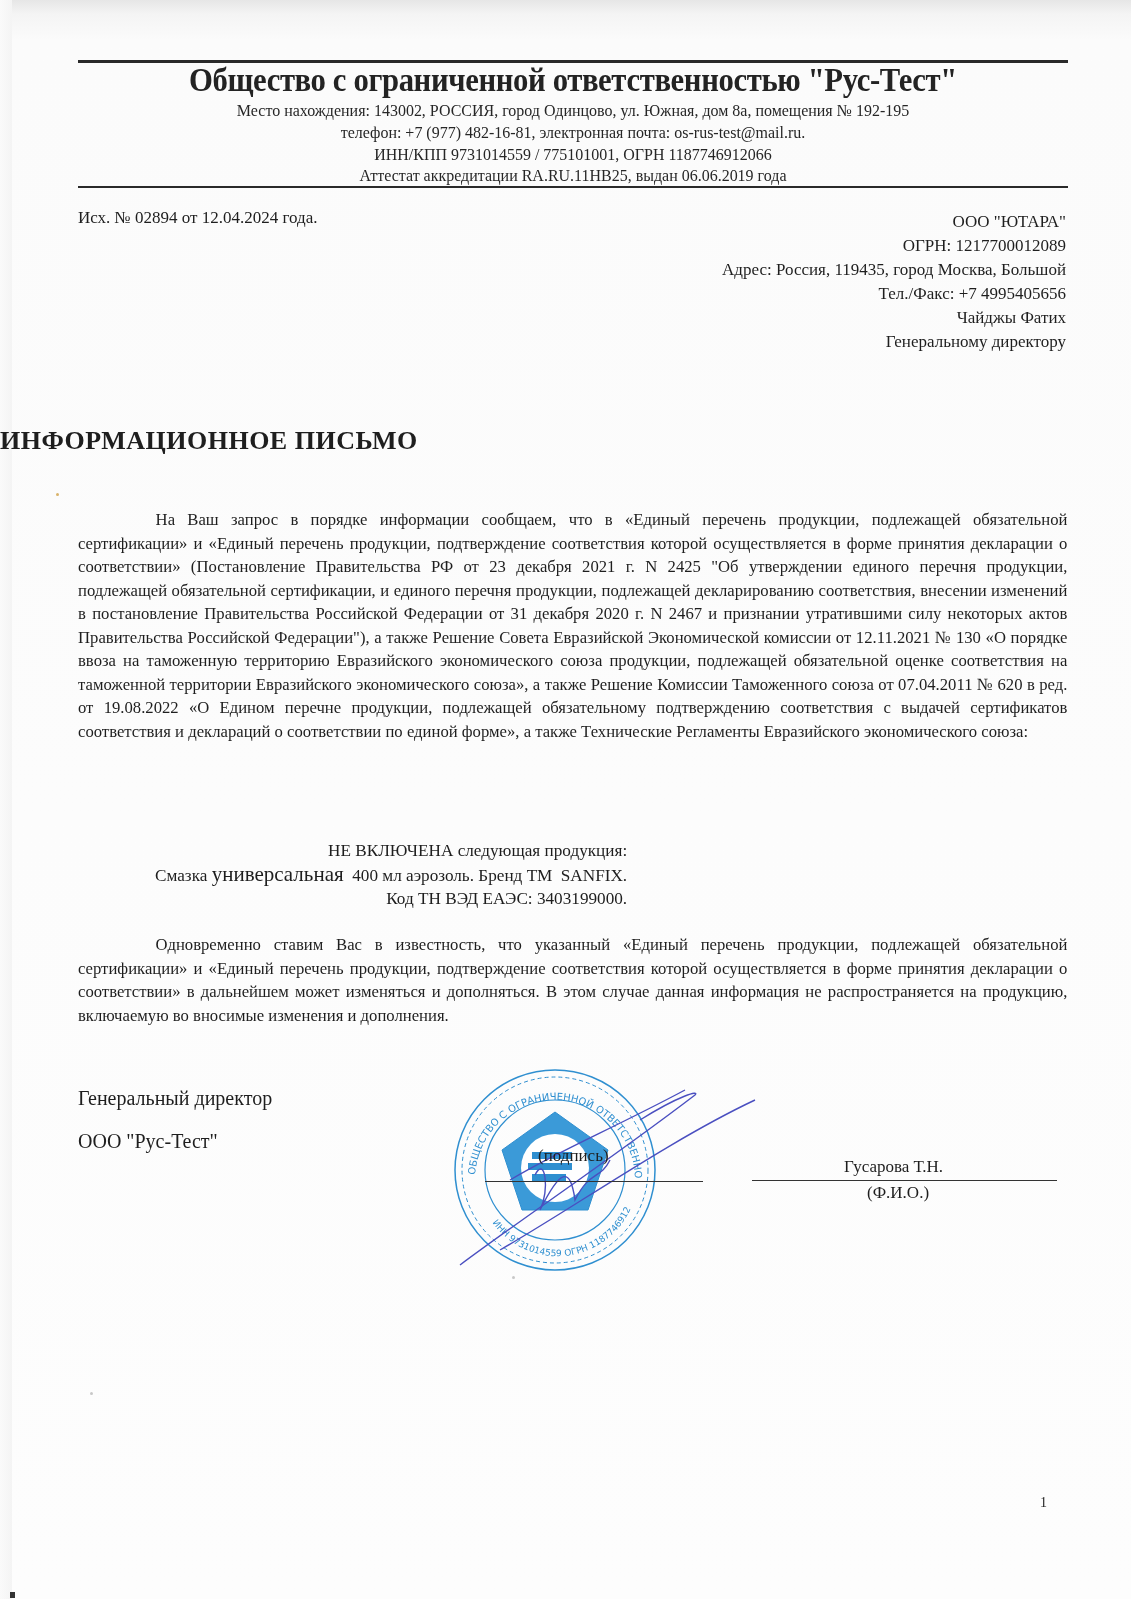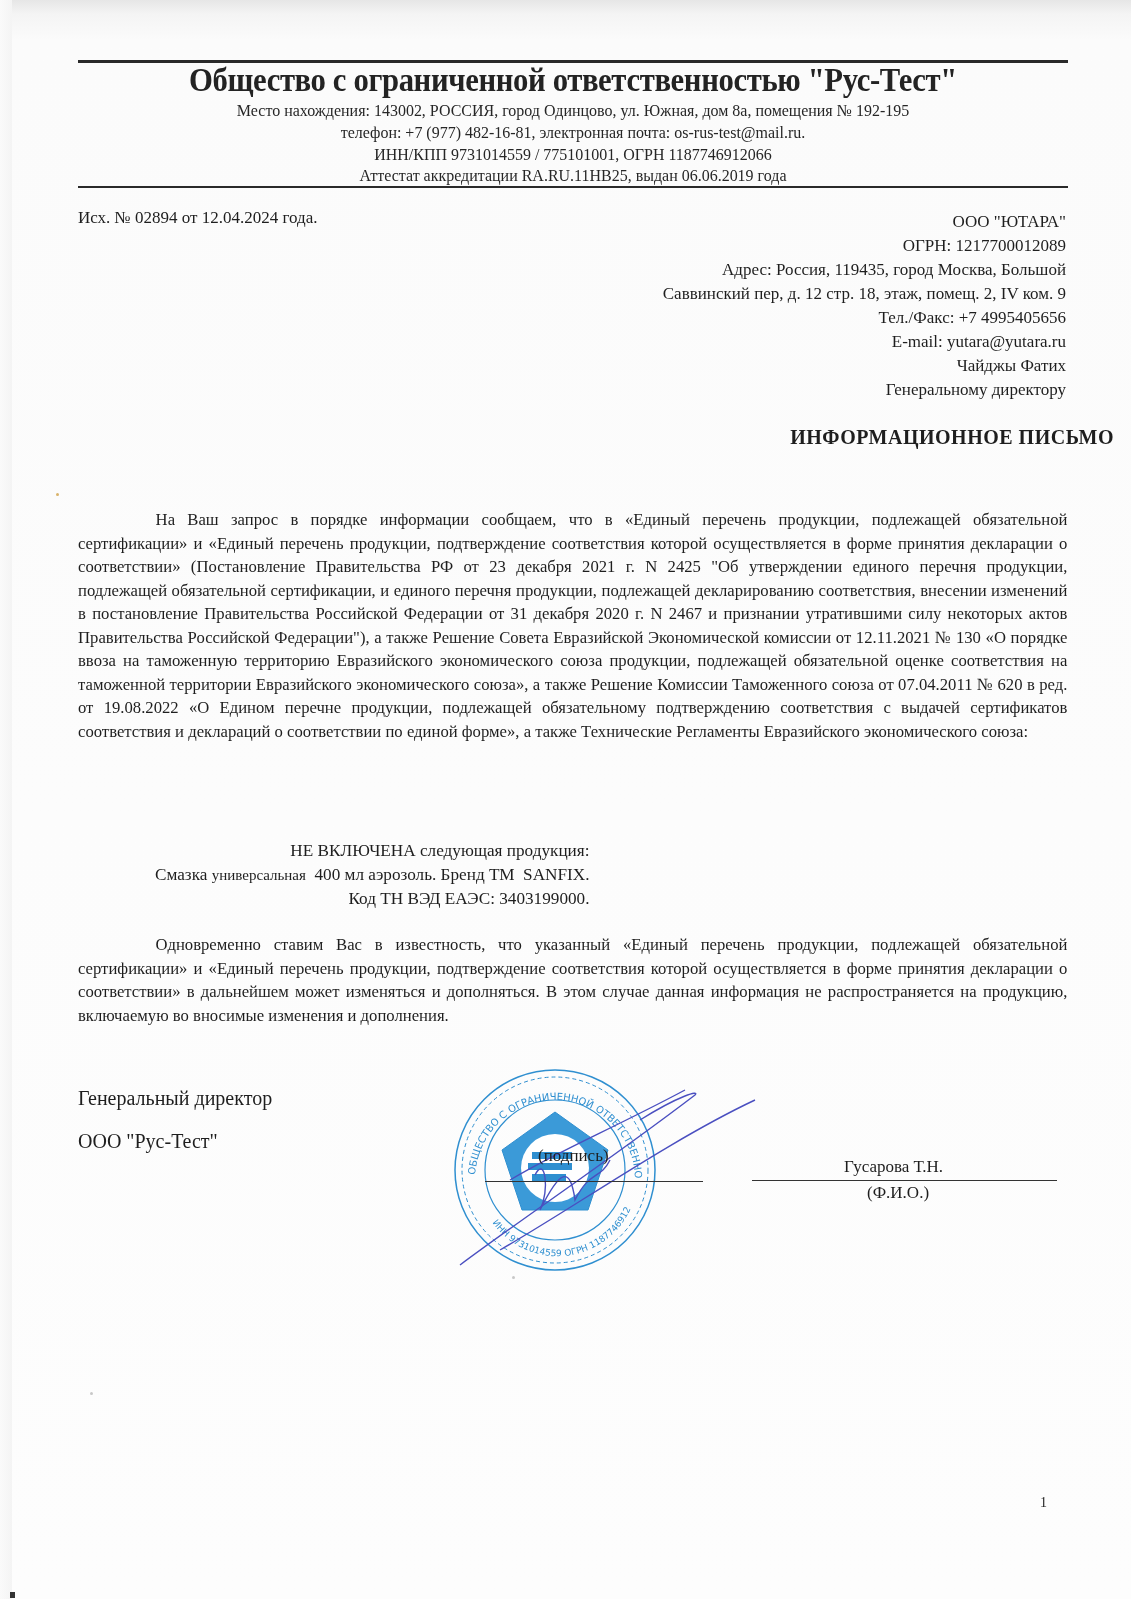--- a/index.html
+++ b/index.html
@@ -30,34 +30,34 @@
     position: absolute; left: 78px; width: 990px; text-align: center;
     font-size: 17px; color: #262626; transform: scaleX(0.94); transform-origin: center;
   }
   .ref-number { position: absolute; left: 78px; top: 208px; font-size: 17px; }
   .recipient {
     position: absolute; right: 65px; top: 210px; text-align: right;
     font-size: 17px; line-height: 24px;
   }
   .recipient div { white-space: nowrap; }
   .doc-title {
-    position: absolute; left: 0; width: 1114px; top: 426px; text-align: right;
-    font-weight: bold; font-size: 20px; letter-spacing: 0.5px;
+    position: absolute; left: 0; width: 1114px; top: 426px; text-align: left;
+    font-weight: bold; font-size: 26px; letter-spacing: 0.5px;
   }
   .para {
     position: absolute; left: 78px; width: 990px;
     font-size: 17.2px; line-height: 23.5px; text-align: justify;
     text-indent: 80px; transform: scaleX(0.97); transform-origin: left;
   }
   .para-1 { top: 508px; width: 1020px; }
   .para-2 { top: 933px; width: 1020px; }
   .product-block {
     position: absolute; left: 155px; top: 839px; font-size: 17.2px; line-height: 23.5px; text-align: right;
   }
-  .product-block .small { font-size: 15px; }
+  .product-block .small { font-size: 21px; }
   .sign-left { position: absolute; left: 78px; font-size: 20px; }
   .sign-line {
     position: absolute; height: 1px; background: #333;
   }
   .sign-caption { position: absolute; font-size: 17px; }
   .page-number { position: absolute; left: 1040px; top: 1495px; font-size: 14px; }
   .stamp { position: absolute; left: 440px; top: 1060px; width: 320px; height: 220px; }
   .speck { position: absolute; width: 3px; height: 3px; background: #c8c8c8; border-radius: 50%; }
 </style>
 </head>
@@ -75,23 +75,21 @@
   <div class="header-line" style="top:166px;">Аттестат аккредитации RA.RU.11HB25, выдан 06.06.2019 года</div>
   <div class="rule bottom"></div>
 </div>
 
 <div class="ref-number">Исх. № 02894 от 12.04.2024 года.</div>
 
 <div class="recipient">
   <div>ООО "ЮТАРА"</div>
   <div>ОГРН: 1217700012089</div>
   <div>Адрес: Россия, 119435, город Москва, Большой</div>
-  <div>Саввинский пер, д. 12 стр. 18, этаж, помещ. 2, IV ком. 9</div>
   <div>Тел./Факс: +7 4995405656</div>
-  <div>E-mail: yutara@yutara.ru</div>
   <div>Чайджы Фатих</div>
   <div>Генеральному директору</div>
 </div>
 
 <div class="doc-title">ИНФОРМАЦИОННОЕ ПИСЬМО</div>
 
 <div class="para para-1">На Ваш запрос в порядке информации сообщаем, что в «Единый перечень продукции, подлежащей обязательной сертификации» и «Единый перечень продукции, подтверждение соответствия которой осуществляется в форме принятия декларации о соответствии» (Постановление Правительства РФ от 23 декабря 2021 г. N 2425 "Об утверждении единого перечня продукции, подлежащей обязательной сертификации, и единого перечня продукции, подлежащей декларированию соответствия, внесении изменений в постановление Правительства Российской Федерации от 31 декабря 2020 г. N 2467 и признании утратившими силу некоторых актов Правительства Российской Федерации"), а также Решение Совета Евразийской Экономической комиссии от 12.11.2021 № 130 «О порядке ввоза на таможенную территорию Евразийского экономического союза продукции, подлежащей обязательной оценке соответствия на таможенной территории Евразийского экономического союза», а также Решение Комиссии Таможенного союза от 07.04.2011 № 620 в ред. от 19.08.2022 «О Едином перечне продукции, подлежащей обязательному подтверждению соответствия с выдачей сертификатов соответствия и деклараций о соответствии по единой форме», а также Технические Регламенты Евразийского экономического союза:</div>
 
 <div class="product-block">
   <div>НЕ ВКЛЮЧЕНА следующая продукция:</div>

